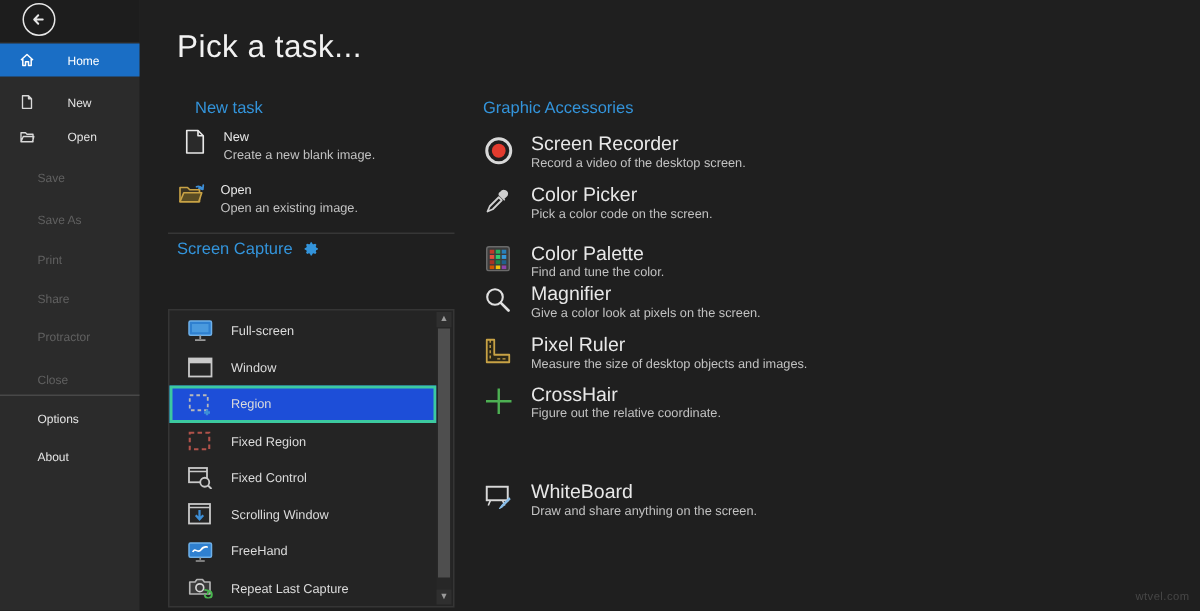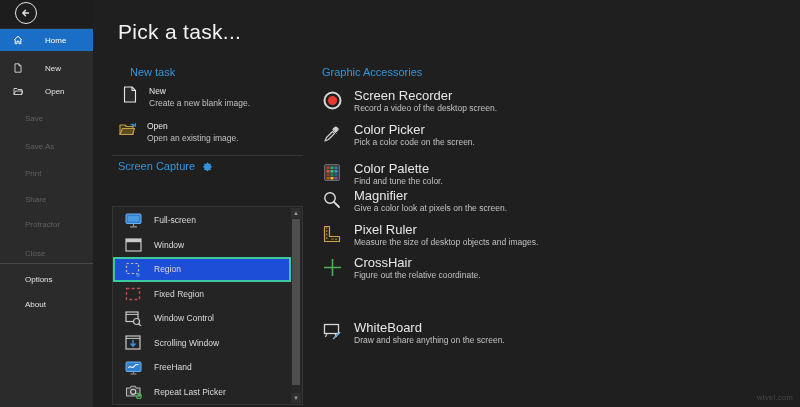--- a/index.html
+++ b/index.html
@@ -236,21 +236,21 @@
 
       <div class="cap-row">
         <span class="cicon">
           <svg width="17" height="15" viewBox="0 0 17 15">
               <rect x="1" y="1" width="12" height="9.5" fill="none" stroke="#c9c9c9" stroke-width="1.2"></rect>
               <path d="M1 3.4 H13" stroke="#c9c9c9" stroke-width="1"></path>
               <circle cx="11.5" cy="10.5" r="3" fill="#242424" stroke="#c9c9c9" stroke-width="1.2"></circle>
               <path d="M13.7 12.7 L16 15" stroke="#c9c9c9" stroke-width="1.3"></path>
             </svg>
         </span>
-        <span class="clbl">Window Control</span>
+        <span class="clbl">Fixed Control</span>
       </div>
 
       <div class="cap-row">
         <span class="cicon">
           <svg width="17" height="15" viewBox="0 0 17 15">
               <rect x="1" y="1" width="14" height="13" fill="none" stroke="#c9c9c9" stroke-width="1.2"></rect>
               <path d="M1 3.4 H15" stroke="#c9c9c9" stroke-width="1"></path>
               <path d="M8 5 V10.5 M5.5 8.5 L8 11.2 L10.5 8.5" stroke="#3d8fd8" stroke-width="1.5" fill="none"></path>
             </svg>
         </span>
@@ -269,21 +269,21 @@
       </div>
 
       <div class="cap-row">
         <span class="cicon">
           <svg width="17" height="15" viewBox="0 0 17 15">
               <path d="M1.5 4 H5 L6.3 2.3 H10 L11.3 4 H15 V12 H1.5 Z" fill="#3a3a3a" stroke="#b5b5b5" stroke-width="1.1" stroke-linejoin="round"></path>
               <circle cx="8.2" cy="7.8" r="2.6" fill="none" stroke="#d5d5d5" stroke-width="1.1"></circle>
               <path d="M11.5 12.8 a2.4 2.4 0 1 0 2.4-2.9 M11.6 9.3 l2.3.5-.5 2.2" fill="none" stroke="#49b84f" stroke-width="1.2" stroke-linecap="round"></path>
             </svg>
         </span>
-        <span class="clbl">Repeat Last Picker</span>
+        <span class="clbl">Repeat Last Capture</span>
       </div>
     </div>
 
     <div class="vscroll">
       <div class="vs-arrow vs-up">▲</div>
       <div class="vs-thumb"></div>
       <div class="vs-arrow vs-down">▼</div>
     </div>
   </div>
 

